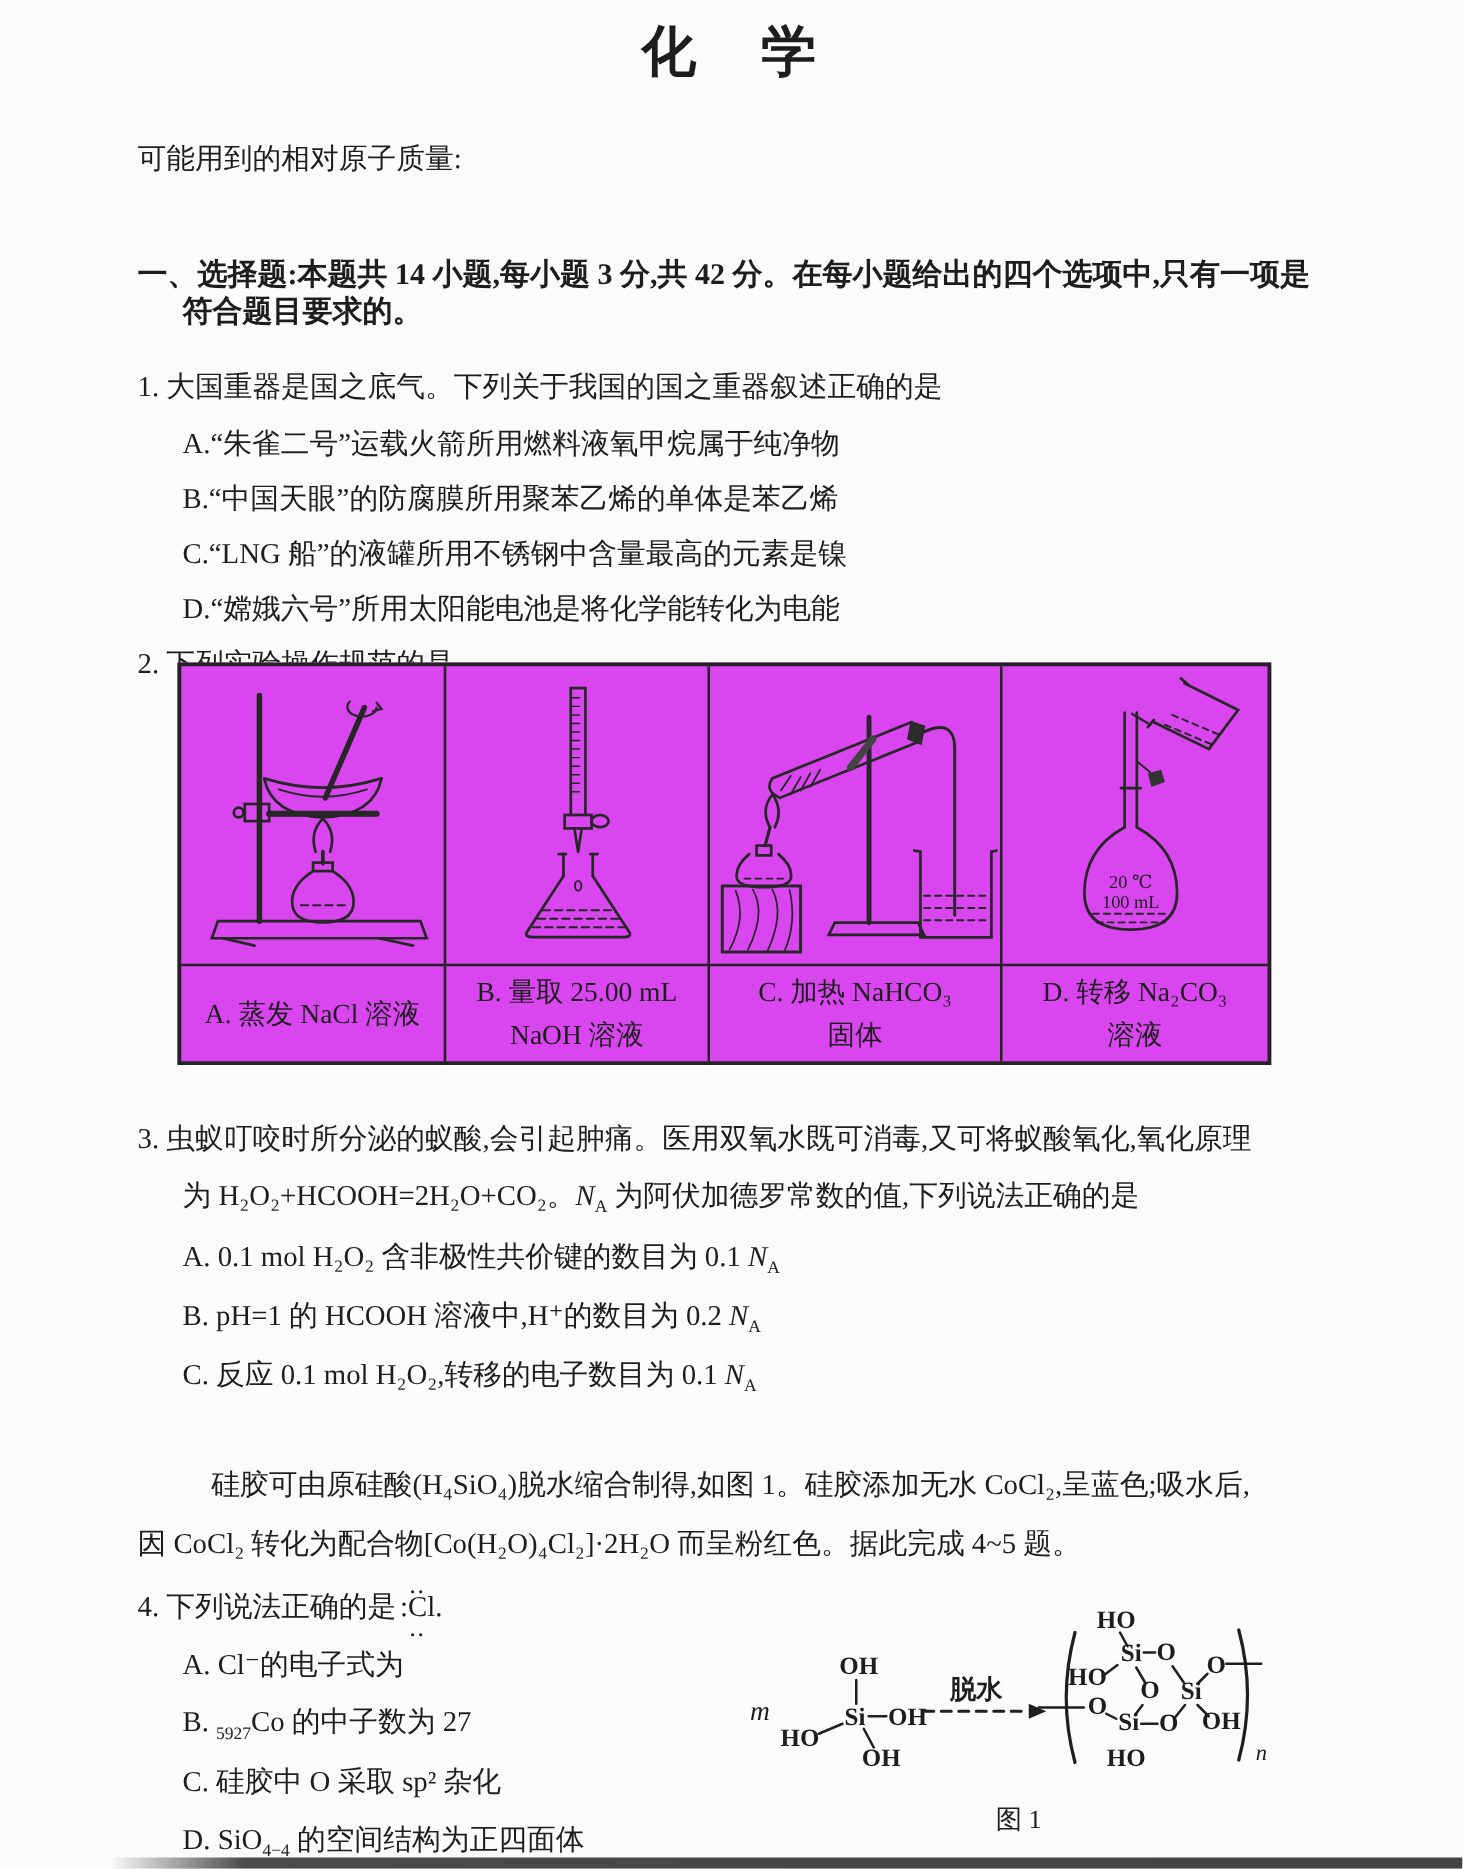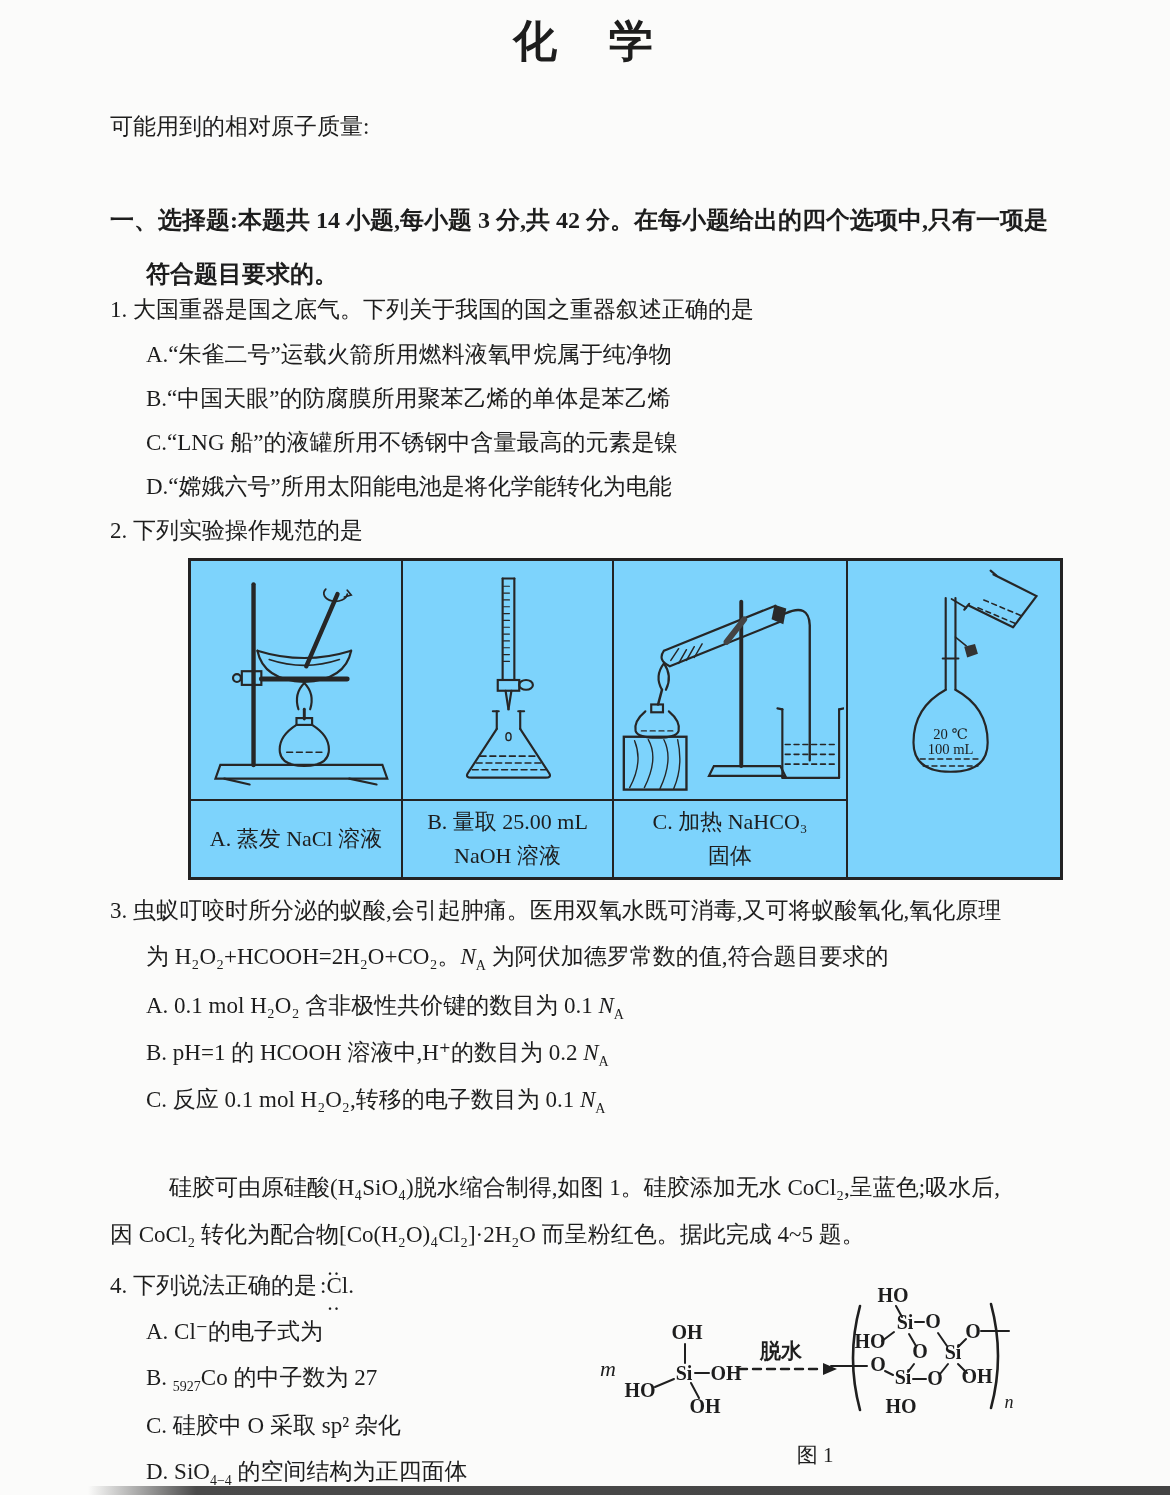--- a/index.html
+++ b/index.html
@@ -15,23 +15,23 @@
   
   .stk{display:inline-flex;flex-direction:row;line-height:0.95;font-size:14px;vertical-align:-0.45em;}
   .stk.right{align-items:flex-end;}
   .stk.left{align-items:flex-start;}
   
   .eldot{display:inline-block;margin-left:3px;}
   .eldot-core{position:relative;display:inline-block;}
   .eldot-core::before{content:"‥";position:absolute;top:-0.78em;left:0.02em;font-size:0.85em;}
   .eldot-core::after{content:"‥";position:absolute;bottom:-0.80em;left:0.02em;font-size:0.85em;}
   
-  .q2-table{position:absolute;left:142px;top:558px;display:grid;
+  .q2-table{position:absolute;left:142px;top:530px;display:grid;
             grid-template-columns:212px 211px 234px 212px;grid-template-rows:238px 78px;
-            border:3px solid #232323;background:#7dd3fc;margin-left:46px;}
+            border:3px solid #232323;background:#d946ef;}
   .q2-cell{border-right:2px solid #232323;display:flex;align-items:center;justify-content:center;overflow:hidden;}
   .q2-cell.last{border-right:none;}
   .q2-cap{border-top:2px solid #232323;border-right:2px solid #232323;display:flex;flex-direction:column;
           align-items:center;justify-content:center;font-size:22px;line-height:34px;text-align:center;}
   .q2-cap.last{border-right:none;}
   svg{display:block;}
   svg text{font-family:"Liberation Serif","DejaVu Serif",serif;fill:#1d1d1d;}
   .fig1{position:absolute;left:583px;top:1276px;}
   .bottom-strip{position:absolute;left:88px;top:1486px;width:1082px;height:9px;
                 background:linear-gradient(to right,rgba(70,70,70,0),#4a4a4a 10%,#434343);}
@@ -39,21 +39,21 @@
 </head>
 <body>
 
 <div class="page">
 
   <div class="abs title">化　学</div>
 
   <div class="abs t23" style="left:110px;top:113px;">可能用到的相对原子质量:</div>
 
   <div class="abs t24 bold" style="left:110px;top:205px;">一、选择题:本题共 14 小题,每小题 3 分,共 42 分。在每小题给出的四个选项中,只有一项是</div>
-  <div class="abs t24 bold" style="left:146px;top:259px;">符合题目要求的。</div>
+  <div class="abs t24 bold" style="left:146px;top:235px;">符合题目要求的。</div>
 
   <div class="abs t23" style="left:110px;top:296px;">1. 大国重器是国之底气。下列关于我国的国之重器叙述正确的是</div>
   <div class="abs t23" style="left:146px;top:341px;">A.“朱雀二号”运载火箭所用燃料液氧甲烷属于纯净物</div>
   <div class="abs t23" style="left:146px;top:385px;">B.“中国天眼”的防腐膜所用聚苯乙烯的单体是苯乙烯</div>
   <div class="abs t23" style="left:146px;top:429px;">C.“LNG 船”的液罐所用不锈钢中含量最高的元素是镍</div>
   <div class="abs t23" style="left:146px;top:473px;text-align:center;">D.“嫦娥六号”所用太阳能电池是将化学能转化为电能</div>
 
   <div class="abs t23" style="left:110px;top:517px;">2. 下列实验操作规范的是</div>
 
   <div class="q2-table">
@@ -179,24 +179,28 @@
         <span></span>
     </div>
     <div class="q2-cap">
       <span>B. 量取 25.00 mL</span>
         <span>NaOH 溶液</span>
     </div>
     <div class="q2-cap">
       <span>C. 加热 NaHCO₃</span>
         <span>固体</span>
     </div>
+    <div class="q2-cap last">
+      <span>D. 转移 Na₂CO₃</span>
+        <span>溶液</span>
+    </div>
   </div>
 
   <div class="abs t23" style="left:110px;top:897px;">3. 虫蚁叮咬时所分泌的蚁酸,会引起肿痛。医用双氧水既可消毒,又可将蚁酸氧化,氧化原理</div>
-  <div class="abs t23" style="left:146px;top:943px;"><span>为 H₂O₂+HCOOH=2H₂O+CO₂。</span><i class="na">N</i><sub class="na-sub">A</sub><span> 为阿伏加德罗常数的值,符合题目要求的</span></div>
+  <div class="abs t23" style="left:146px;top:943px;"><span>为 H₂O₂+HCOOH=2H₂O+CO₂。</span><i class="na">N</i><sub class="na-sub">A</sub><span> 为阿伏加德罗常数的值,下列说法正确的是</span></div>
   <div class="abs t23" style="left:146px;top:992px;"><span>A. 0.1 mol H₂O₂ 含非极性共价键的数目为 0.1 </span><i class="na">N</i><sub class="na-sub">A</sub></div>
   <div class="abs t23" style="left:146px;top:1039px;"><span>B. pH=1 的 HCOOH 溶液中,H⁺的数目为 0.2 </span><i class="na">N</i><sub class="na-sub">A</sub></div>
   <div class="abs t23" style="left:146px;top:1086px;"><span>C. 反应 0.1 mol H₂O₂,转移的电子数目为 0.1 </span><i class="na">N</i><sub class="na-sub">A</sub></div>
 
   <div class="abs t23" style="left:169px;top:1174px;">硅胶可由原硅酸(H₄SiO₄)脱水缩合制得,如图 1。硅胶添加无水 CoCl₂,呈蓝色;吸水后,</div>
   <div class="abs t23" style="left:110px;top:1221px;">因 CoCl₂ 转化为配合物[Co(H₂O)₄Cl₂]·2H₂O 而呈粉红色。据此完成 4~5 题。</div>
 
   <div class="abs t23" style="left:110px;top:1272px;"><span>4. 下列说法正确的是</span><span class="eldot"><span>:</span><span class="eldot-core"><span>Cl</span></span><span>.</span></span></div>
   <div class="abs t23" style="left:146px;top:1318px;">A. Cl⁻的电子式为</div>
   <div class="abs t23" style="left:146px;top:1364px;"><span>B. </span><span class="stk right"><span>59</span><span>27</span></span><span>Co 的中子数为 27</span></div>

